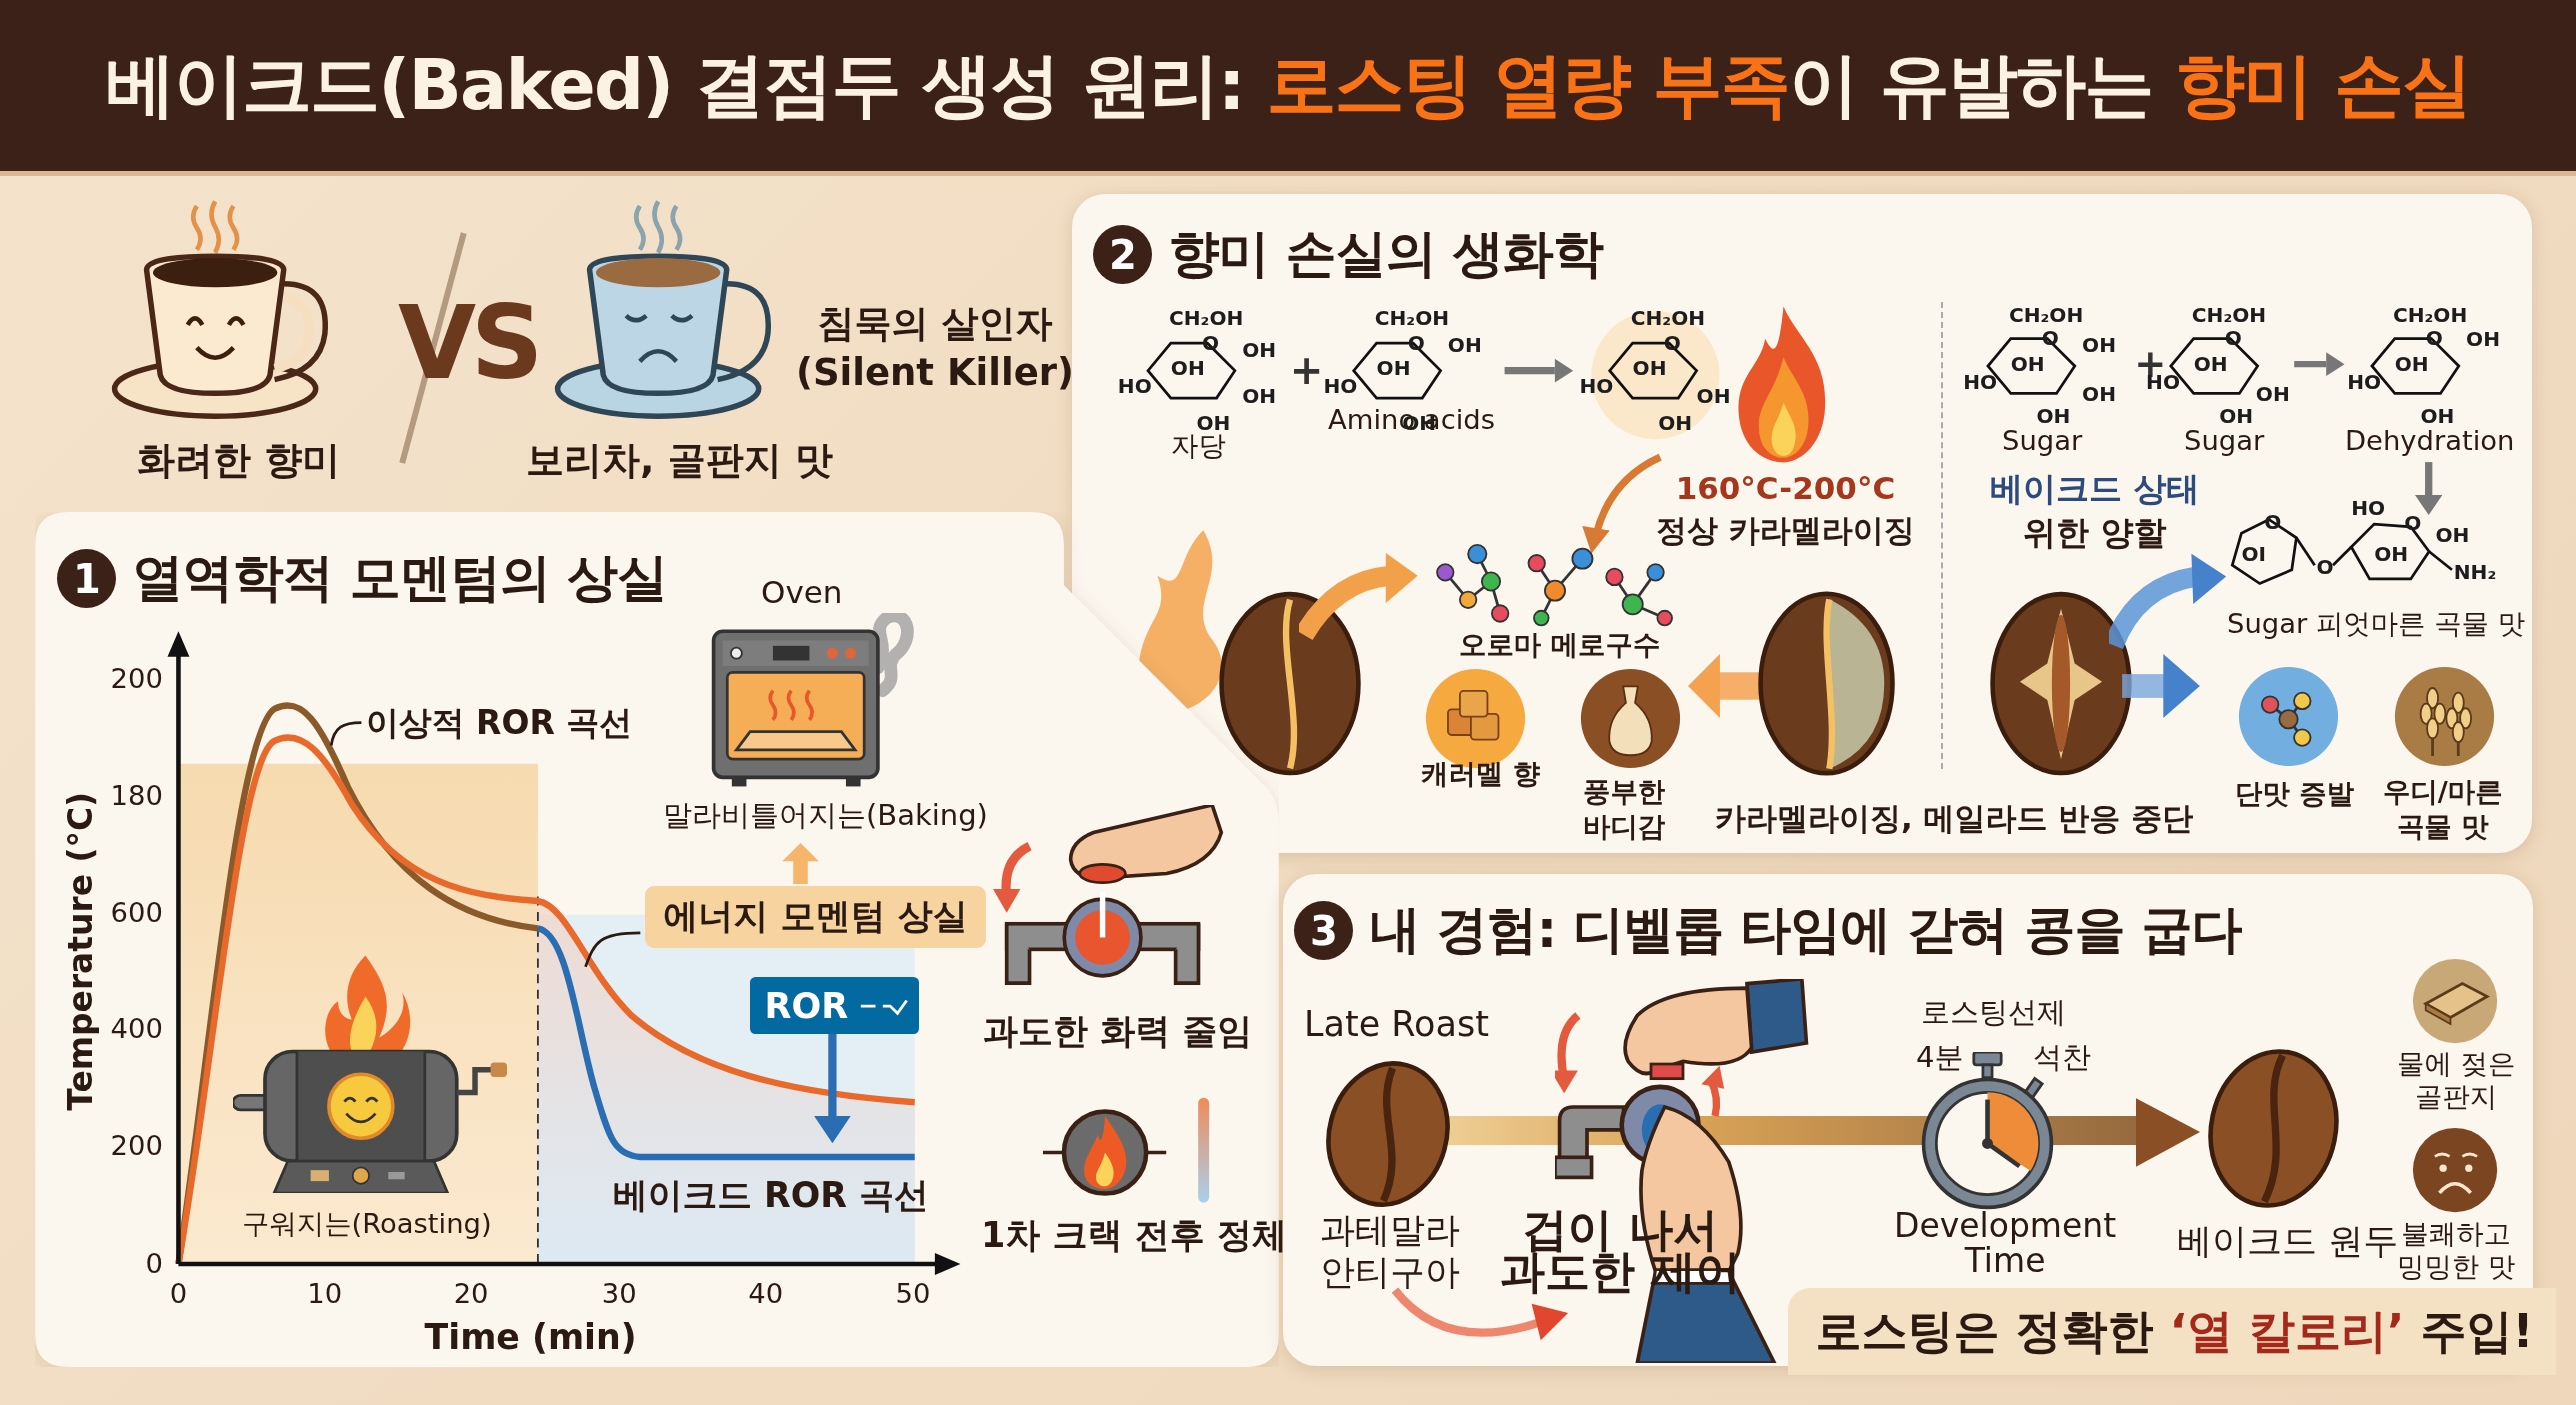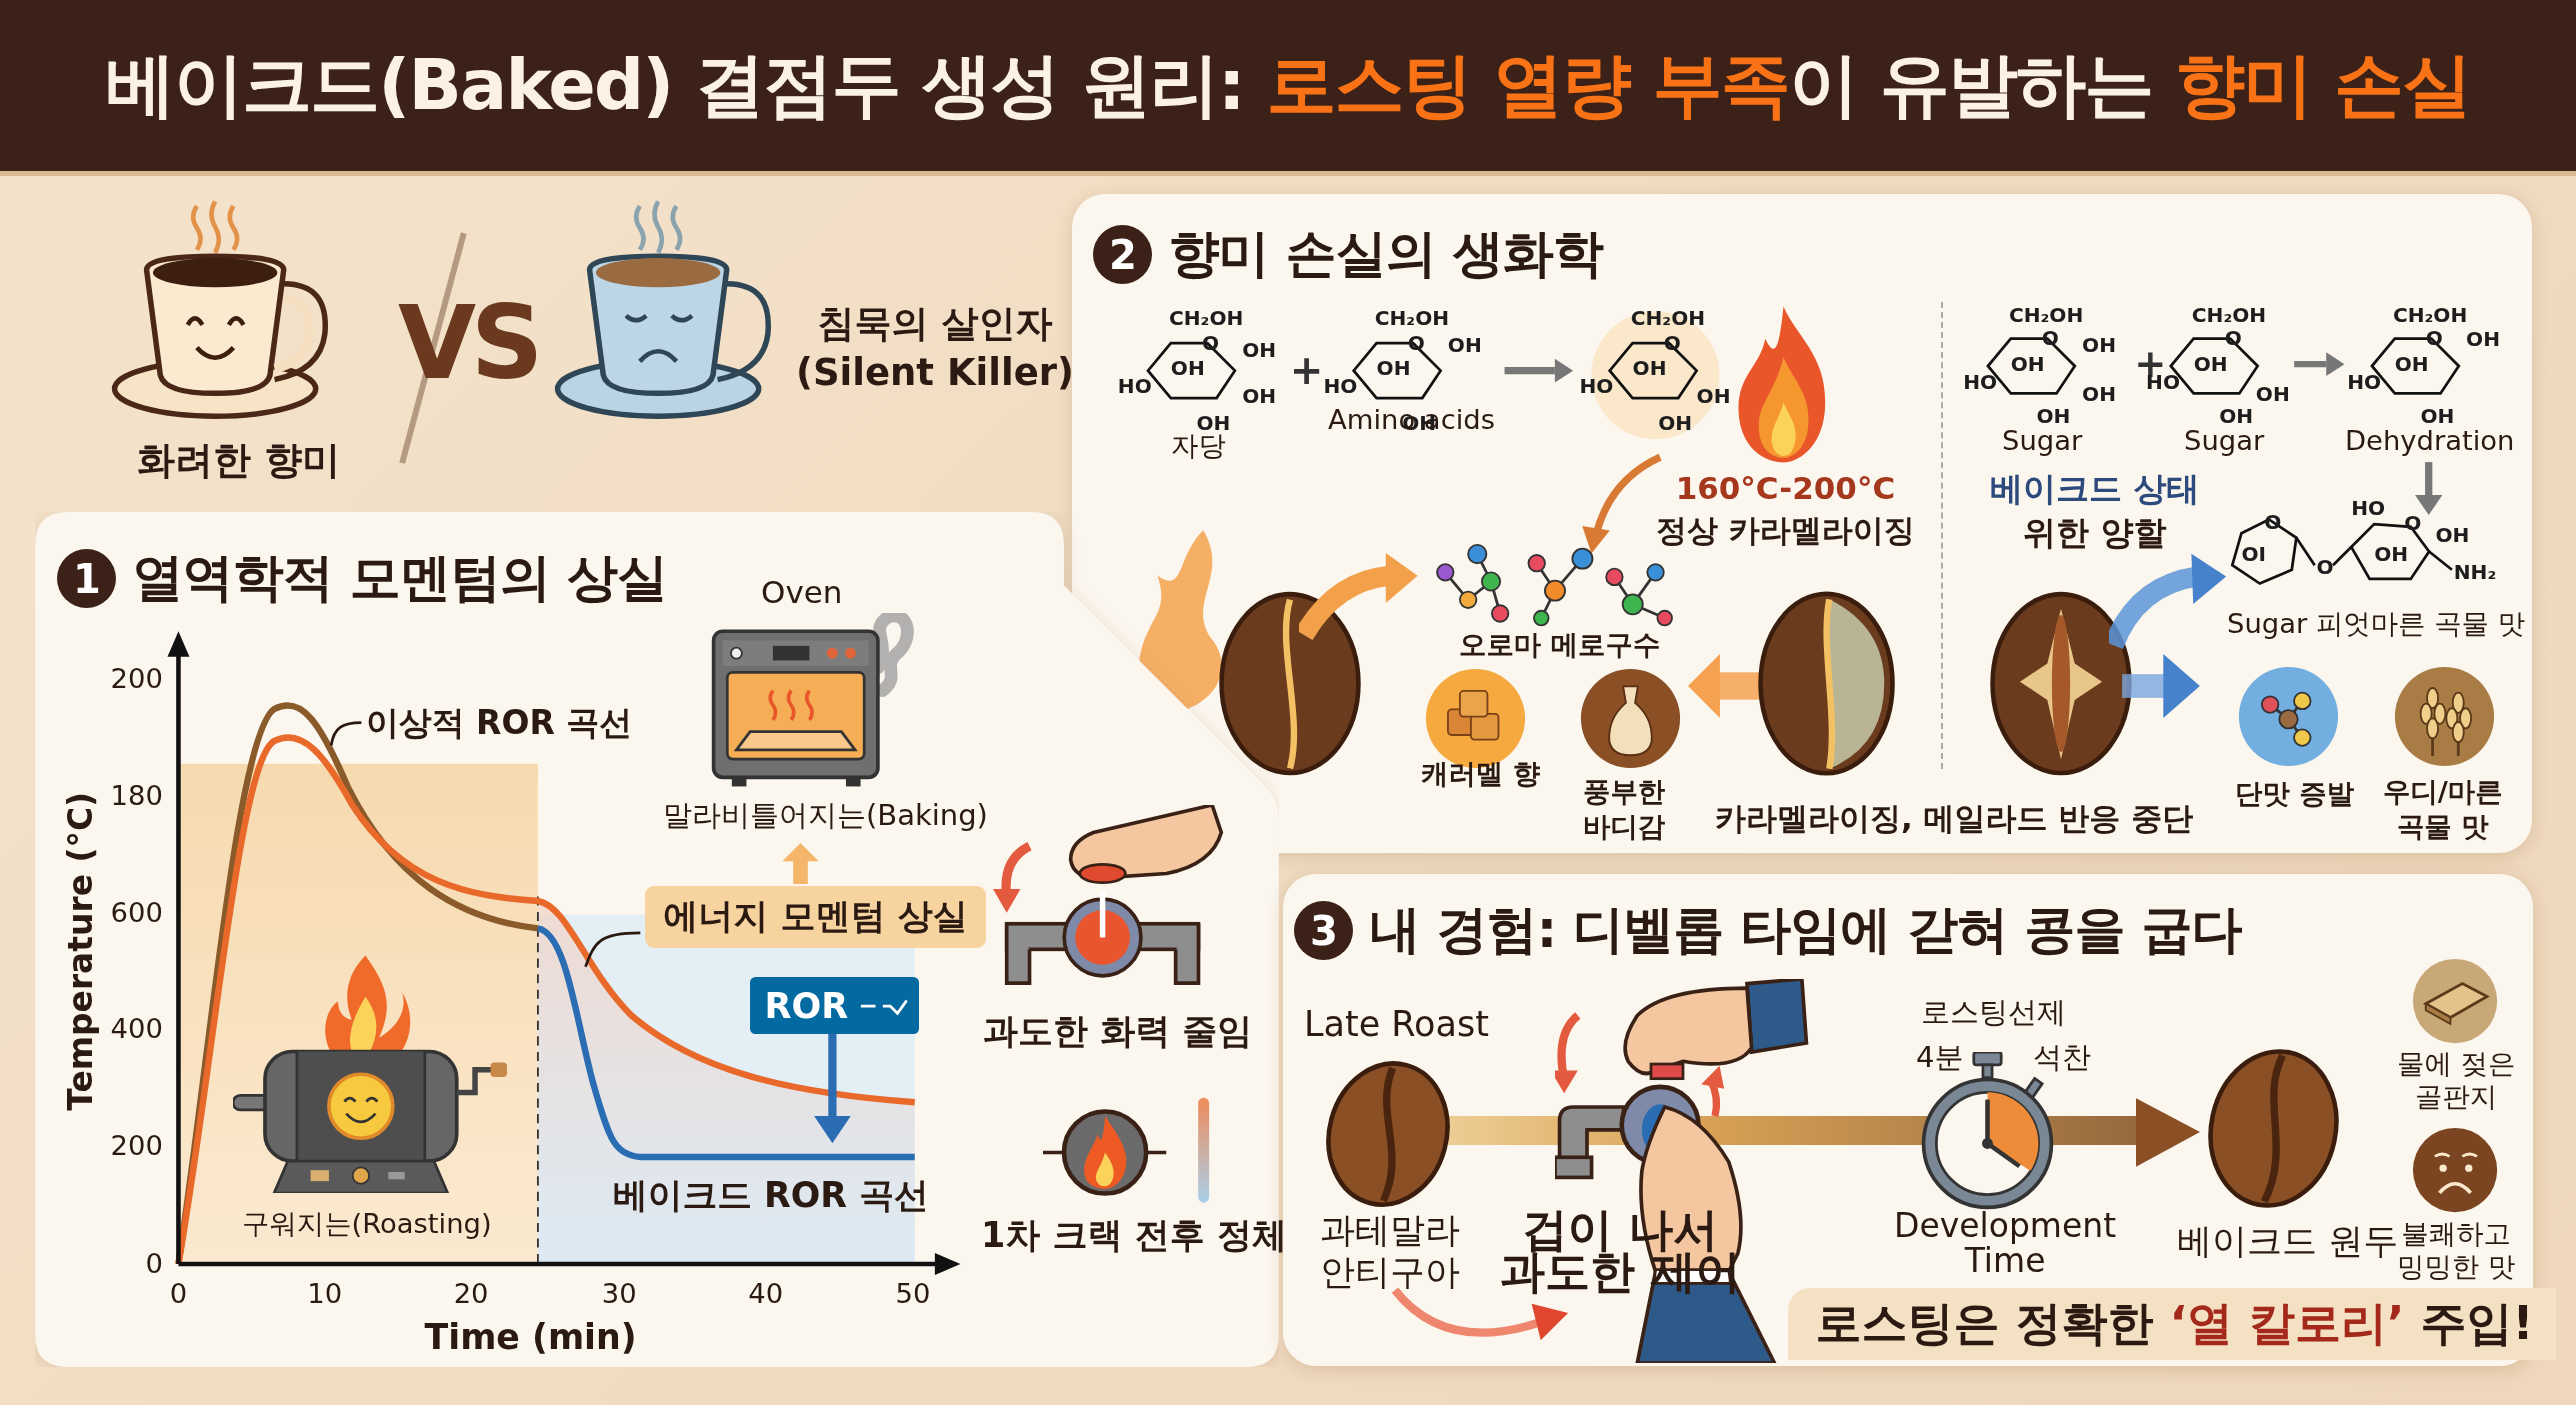--- a/index.html
+++ b/index.html
@@ -80,20 +80,21 @@
     <path d="M190 100 q50 0 45 55 q-5 40 -55 50" fill="none" stroke="#2f4656" stroke-width="6"></path>
     <ellipse cx="115" cy="88" rx="68" ry="16" fill="#9a6a40"></ellipse>
     <path d="M80 135 q10 10 22 0" stroke="#2f4656" stroke-width="5" fill="none"></path>
     <path d="M130 135 q10 10 22 0" stroke="#2f4656" stroke-width="5" fill="none"></path>
     <path d="M95 185 q20 -22 40 0" stroke="#2f4656" stroke-width="5" fill="none"></path>
   </svg>
   <div class="abs txt center" style="left:796px; top:116px; font-size:37px; line-height:49px;">
     <div>침묵의 살인자</div>
     <div>(Silent Killer)</div>
   </div>
+  <div class="abs txt" style="left:526px; top:252px; font-size:38px;">보리차, 골판지 맛</div>
 </div>
 
 <div class="abs panel" style="left:1072px; top:194px; width:1460px; height:659px;"></div>
 <div class="abs sec-title" style="left:1093px; top:220px;">
   <span class="badge">2</span>
   <span>향미 손실의 생화학</span>
 </div>
 
 <svg class="abs" style="left:1116px; top:302px;" width="640" height="183" viewBox="0 0 700 200">
   <g>
@@ -554,18 +555,18 @@
   <path d="M25 32 q8 -5 16 0 M55 32 q8 -5 16 0" stroke="#fbe8cd" stroke-width="3" fill="none"></path>
   <circle cx="34" cy="45" r="4" fill="#fbe8cd"></circle>
     <circle cx="62" cy="45" r="4" fill="#fbe8cd"></circle>
   <path d="M30 72 q17 -20 34 0" stroke="#fbe8cd" stroke-width="4" fill="none"></path>
 </svg>
 <div class="abs txt center" style="left:2397px; top:1217px; font-size:27.4px; line-height:33px; font-weight:normal;">
   <div>불쾌하고</div>
   <div>밍밍한 맛</div>
 </div>
 
-<div class="abs" style="left:1788px; top:1288px; width:768px; height:72px; background:#f4e1c4; border-radius:22px 0 0 0; display:flex; align-items:center; padding-left:27.4px;">
+<div class="abs" style="left:1788px; top:1288px; width:768px; height:87px; background:#f4e1c4; border-radius:22px 0 0 0; display:flex; align-items:center; padding-left:27.4px;">
   <span class="txt" style="font-size:46px;">
     <span>로스팅은 정확한 </span><span style="color:#a4291b;">‘열 칼로리’</span><span> 주입!</span>
   </span>
 </div>
 
 
 </body></html>

